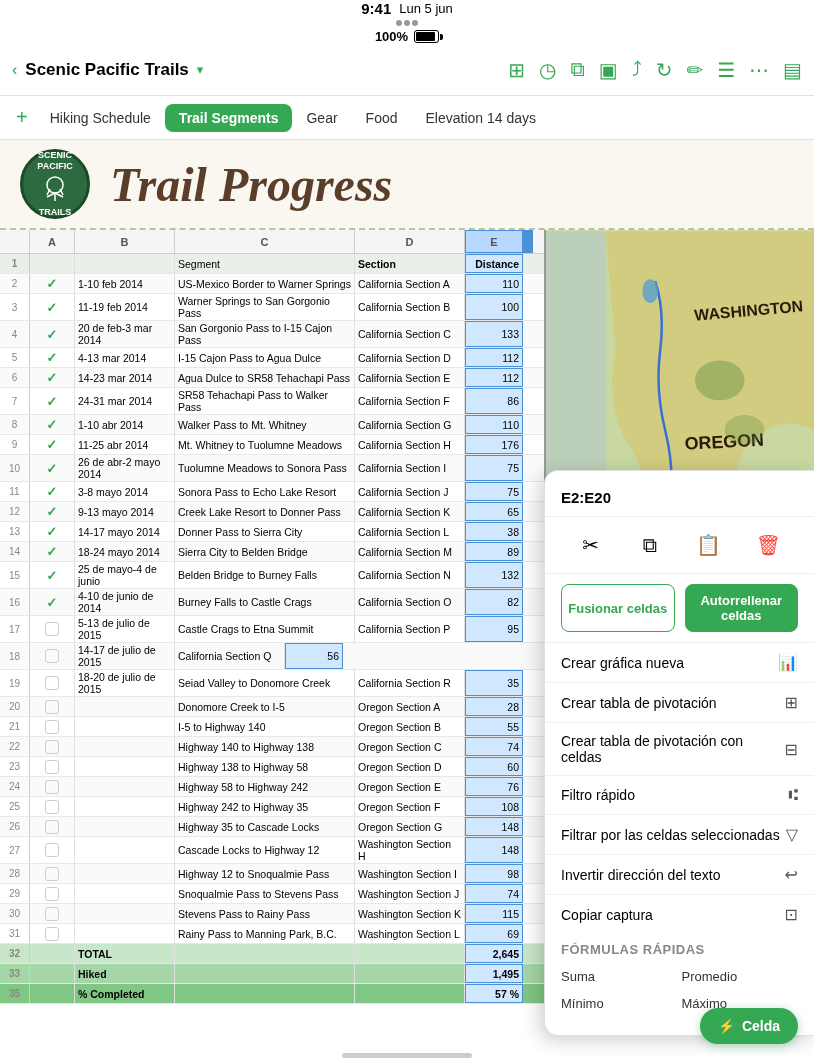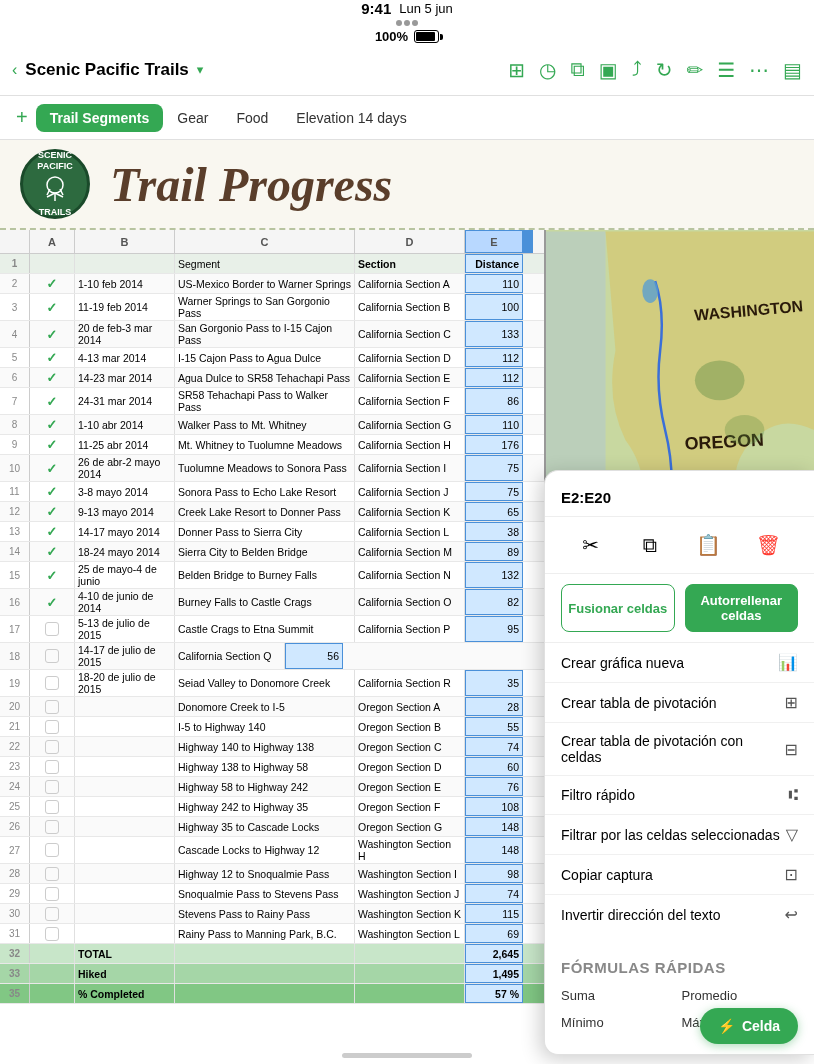--- a/index.html
+++ b/index.html
@@ -83,21 +83,21 @@
     .ctx-icon { width: 36px; height: 36px; display: flex; align-items: center; justify-content: center; font-size: 20px; cursor: pointer; }
     .ctx-icon.red { color: #ff3b30; }
     .context-btns-row { display: flex; gap: 10px; padding: 10px 16px; border-bottom: 1px solid #eee; }
     .ctx-btn { flex: 1; padding: 8px 4px; border-radius: 8px; border: 1.5px solid #34a853; font-size: 13px; font-weight: 600; cursor: pointer; text-align: center; }
     .ctx-btn.outline { background: #fff; color: #34a853; }
     .ctx-btn.filled { background: #34a853; color: #fff; border-color: #34a853; }
     .context-item { display: flex; align-items: center; justify-content: space-between; padding: 10px 16px; font-size: 14px; cursor: pointer; border-bottom: 1px solid #f0f0f0; }
     .context-item:last-of-type { border-bottom: none; }
     .context-item-icon { font-size: 16px; color: #555; }
     .formulas-section { padding: 8px 16px; }
-    .formulas-label { font-size: 15px; color: #888; font-weight: 600; letter-spacing: 0.5px; margin-bottom: 8px; margin-top: 17px; }
+    .formulas-label { font-size: 13px; color: #888; font-weight: 600; letter-spacing: 0.5px; margin-bottom: 8px; }
     .formulas-grid { display: grid; grid-template-columns: 1fr 1fr; gap: 4px; }
     .formula-item { font-size: 13px; color: #333; padding: 4px 0; cursor: pointer; }
 
     
     .celda-btn {
       position: absolute; bottom: 20px; right: 16px; background: #34a853; color: #fff; border-radius: 20px; padding: 10px 18px; font-size: 14px; font-weight: 700; display: flex; align-items: center; gap: 6px; box-shadow: 0 2px 10px rgba(52,168,83,0.4); cursor: pointer; z-index: 200;
     }
 
     
     .home-indicator { position: absolute; bottom: 6px; left: 50%; transform: translateX(-50%); width: 130px; height: 5px; background: #000; border-radius: 3px; opacity: 0.2; }
@@ -147,20 +147,21 @@
     <span class="toolbar-icon">↻</span>
     <span class="toolbar-icon">✏</span>
     <span class="toolbar-icon">☰</span>
     <span class="toolbar-icon">⋯</span>
     <span class="toolbar-icon">▤</span>
   </div>
 </div>
 
 <div class="tabs-bar">
   <span class="tab-add">+</span>
+  <div class="tab">Hiking Schedule</div>
   <div class="tab active">Trail Segments</div>
   <div class="tab">Gear</div>
   <div class="tab">Food</div>
   <div class="tab">Elevation 14 days</div>
 </div>
 
 <div class="main-content">
 
   <div class="banner">
     <div class="banner-logo">
@@ -583,26 +584,26 @@
         </div>
         <div class="context-item">
           <span style="font-size:14px;">Filtro rápido</span>
           <span class="context-item-icon">⑆</span>
         </div>
         <div class="context-item">
           <span style="font-size:14px;">Filtrar por las celdas seleccionadas</span>
           <span class="context-item-icon">▽</span>
         </div>
         <div class="context-item">
+          <span style="font-size:14px;">Invertir dirección del texto</span>
+          <span class="context-item-icon">↩</span>
+        </div>
+        <div class="context-item">
           <span style="font-size:14px;">Copiar captura</span>
           <span class="context-item-icon">⊡</span>
-        </div>
-        <div class="context-item">
-          <span style="font-size:14px;">Invertir dirección del texto</span>
-          <span class="context-item-icon">↩</span>
         </div>
       </div>
     <div class="formulas-section">
       <div class="formulas-label">FÓRMULAS RÁPIDAS</div>
       <div class="formulas-grid" id="formulas-grid">
           <div class="formula-item">Suma</div>
           <div class="formula-item">Promedio</div>
           <div class="formula-item">Mínimo</div>
           <div class="formula-item">Máximo</div>
         </div>

